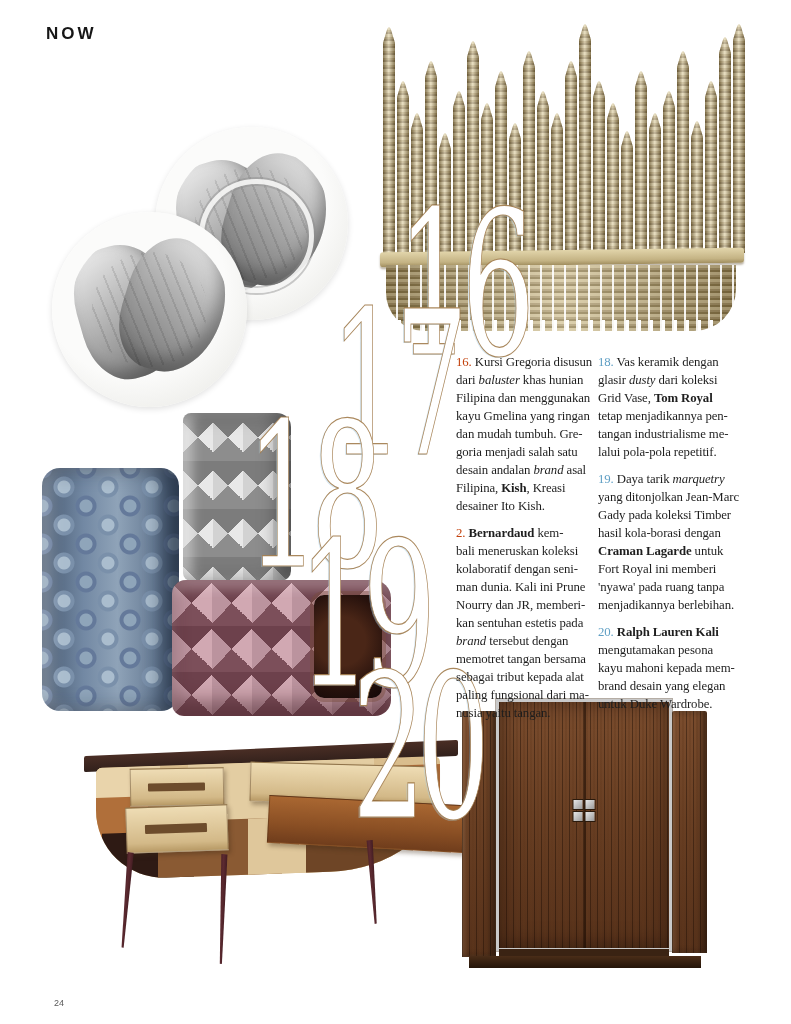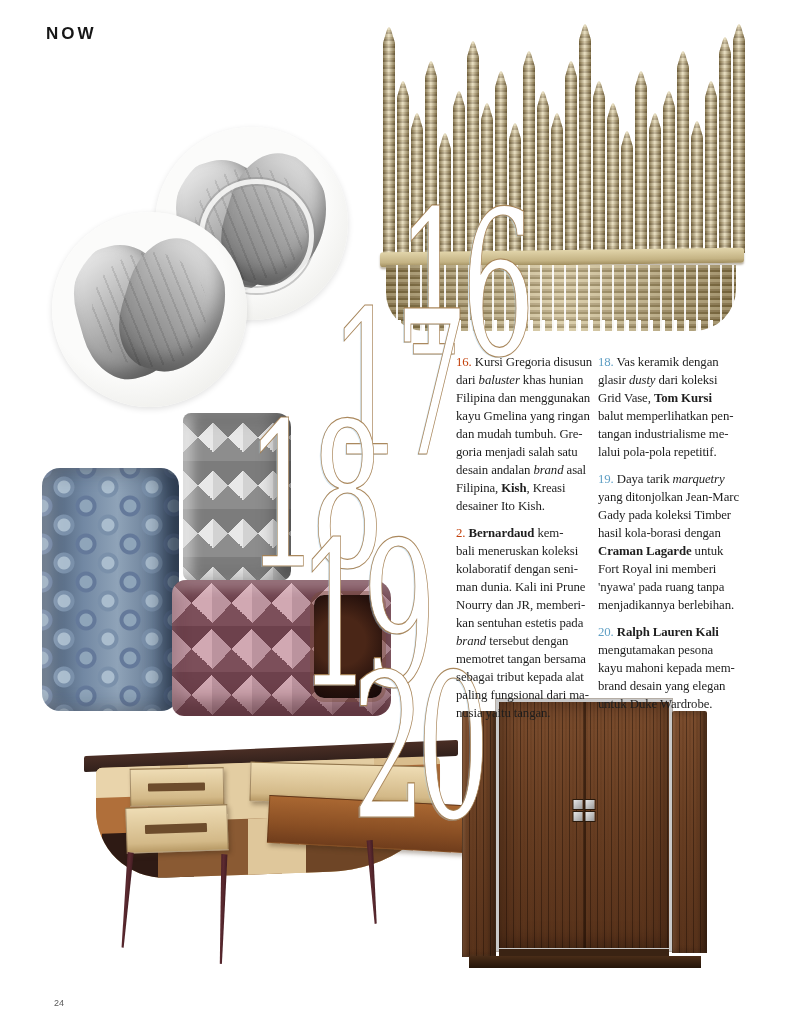--- a/index.html
+++ b/index.html
@@ -271,22 +271,22 @@
         <div class="line">memotret tangan bersama</div>
         <div class="line">sebagai tribut kepada alat</div>
         <div class="line">paling fungsional dari ma-</div>
         <div class="line">nusia yaitu tangan.</div>
       </div>
     </div>
   <div class="col col2" id="col2">
       <div class="para">
         <div class="line"><span class="pnum blue">18. </span><span>Vas keramik dengan</span></div>
         <div class="line">glasir <i>dusty</i> dari koleksi</div>
-        <div class="line">Grid Vase, <b>Tom Kursi</b></div>
-        <div class="line">balut memperlihatkan pen-</div>
+        <div class="line">Grid Vase, <b>Tom Royal</b></div>
+        <div class="line">tetap menjadikannya pen-</div>
         <div class="line">tangan industrialisme me-</div>
         <div class="line">lalui pola-pola repetitif.</div>
       </div>
       <div class="para">
         <div class="line"><span class="pnum blue">19. </span><span>Daya tarik <i>marquetry</i></span></div>
         <div class="line">yang ditonjolkan Jean-Marc</div>
         <div class="line">Gady pada koleksi Timber</div>
         <div class="line">hasil kola-borasi dengan</div>
         <div class="line"><b>Craman Lagarde</b> untuk</div>
         <div class="line">Fort Royal ini memberi</div>

